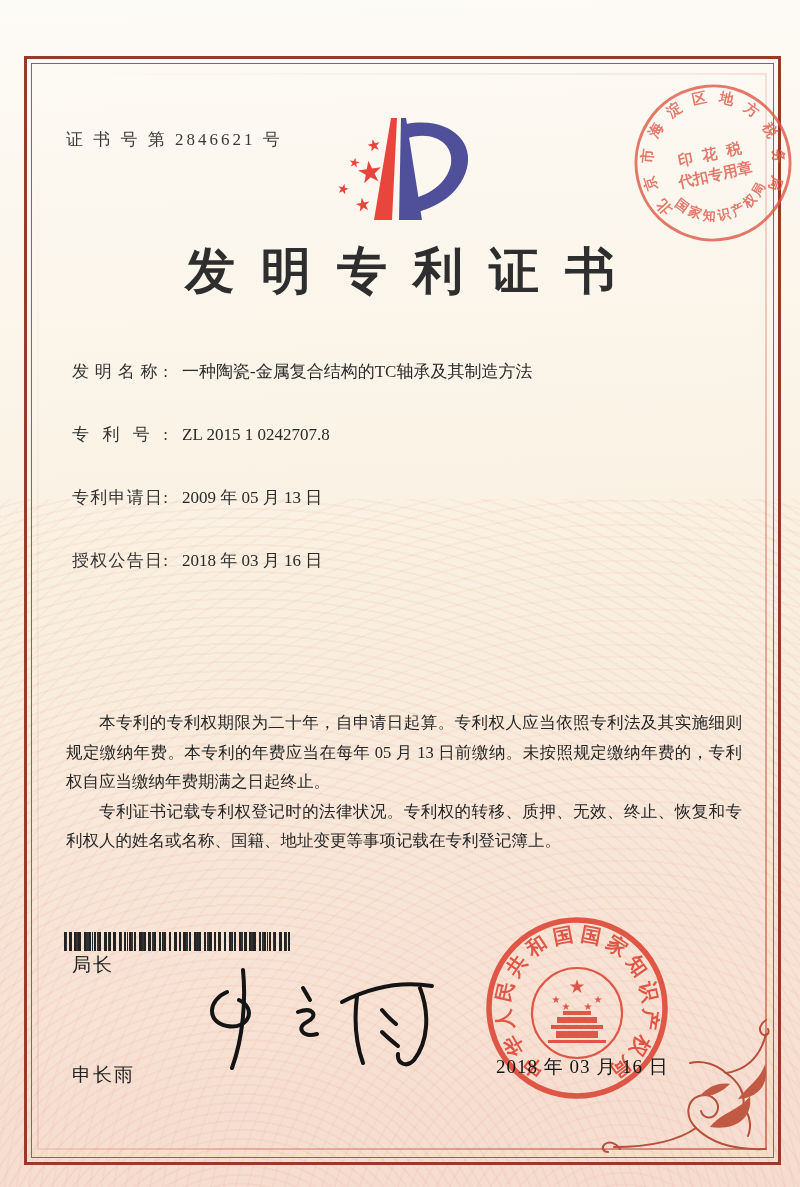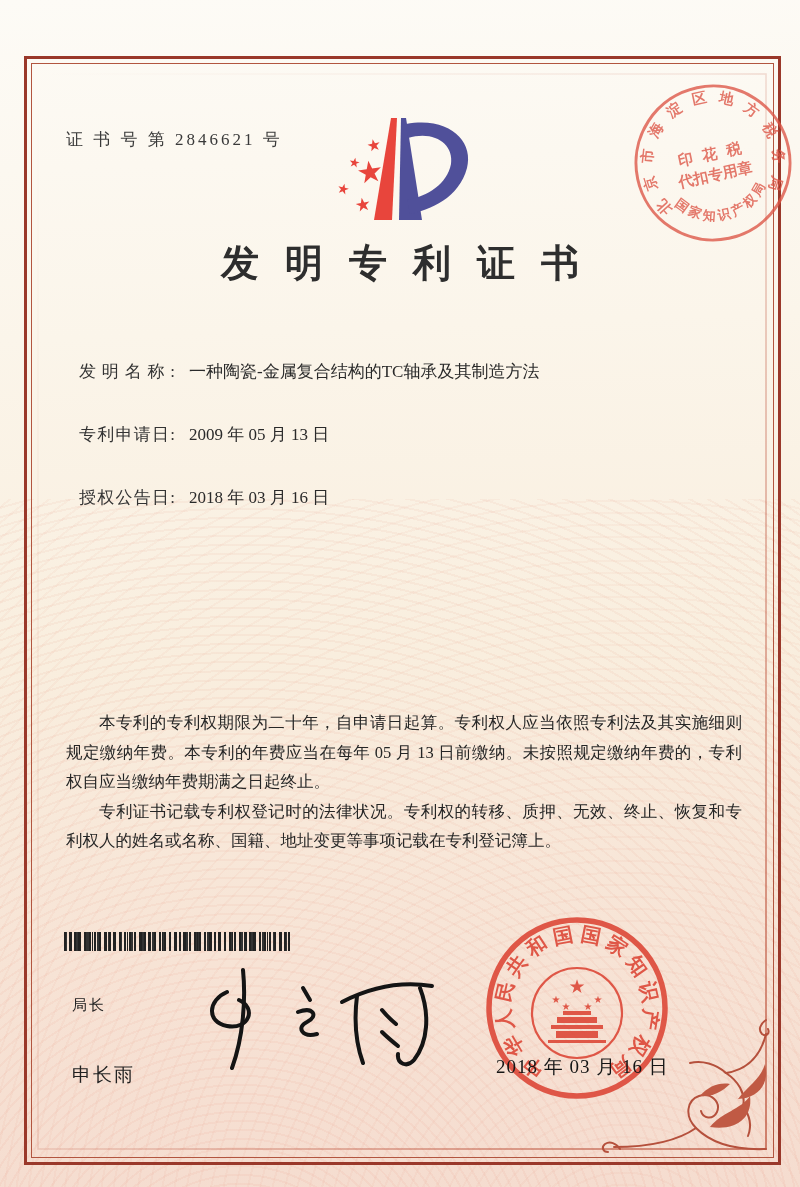--- a/index.html
+++ b/index.html
@@ -21,41 +21,41 @@
 
   .cert-no{position:absolute;left:66px;top:128px;font-size:17px;letter-spacing:3px;color:#3a3a3a;}
 
   .logo{position:absolute;left:320px;top:92px;width:160px;height:140px;}
 
   .tax-seal{position:absolute;left:630px;top:80px;width:166px;height:166px;opacity:.78;}
   .office-seal{position:absolute;left:482px;top:913px;width:190px;height:190px;opacity:.88;z-index:2;}
 
   .title{
     position:absolute;left:0;right:0;top:238px;text-align:center;
-    font-size:38px;font-weight:600;color:#2e2e2e;
+    font-size:50px;font-weight:600;color:#2e2e2e;
     letter-spacing:26px;padding-left:26px;box-sizing:border-box;
   }
 
-  .fields{position:absolute;left:79px;top:360px;right:56px;}
+  .fields{position:absolute;left:72px;top:360px;right:56px;}
   .field{margin-bottom:39px;font-size:17px;line-height:24px;white-space:nowrap;}
   .flabel{display:inline-block;width:96px;text-align:justify;text-align-last:justify;color:#333;}
   .fvalue{margin-left:14px;color:#2a2a2a;}
 
   .paras{position:absolute;left:66px;top:708px;width:676px;font-size:16.5px;line-height:29.5px;text-align:justify;color:#262626;}
   .paras p{margin:0;text-indent:2em;}
 
   .barcode{
     position:absolute;left:64px;top:932px;width:226px;height:19px;
     background:
       repeating-linear-gradient(90deg,#222 0 2px,transparent 2px 5px),
       repeating-linear-gradient(90deg,#222 0 1px,transparent 1px 7px),
       repeating-linear-gradient(90deg,#333 0 3px,transparent 3px 11px);
   }
 
-  .signer-title{position:absolute;left:72px;top:996px;font-size:15px;letter-spacing:2px;color:#222;}
+  .signer-title{position:absolute;left:72px;top:952px;font-size:19px;letter-spacing:2px;color:#222;}
   .signer-name{position:absolute;left:72px;top:1038px;font-size:19px;letter-spacing:2px;color:#222;margin-top:24px;}
   .signature{position:absolute;left:185px;top:960px;width:270px;height:118px;z-index:3;}
   .issue-date{position:absolute;left:496px;top:1054px;font-size:19px;letter-spacing:1px;color:#151515;z-index:3;}
 </style>
 </head>
 <body>
 
 <div class="page">
 
   <div class="guilloche"></div>
@@ -131,20 +131,23 @@
     </g>
   </svg>
 
   <div class="title">发明专利证书</div>
 
   <div class="fields">
     <div class="field">
       <span class="flabel">发明名称:</span><span class="fvalue">一种陶瓷-金属复合结构的TC轴承及其制造方法</span>
     </div>
     <div class="field">
+      <span class="flabel">专利号:</span><span class="fvalue">ZL 2015 1 0242707.8</span>
+    </div>
+    <div class="field">
       <span class="flabel">专利申请日:</span><span class="fvalue">2009 年 05 月 13 日</span>
     </div>
     <div class="field">
       <span class="flabel">授权公告日:</span><span class="fvalue">2018 年 03 月 16 日</span>
     </div>
   </div>
 
   <div class="paras">
     <p>本专利的专利权期限为二十年，自申请日起算。专利权人应当依照专利法及其实施细则规定缴纳年费。本专利的年费应当在每年 05 月 13 日前缴纳。未按照规定缴纳年费的，专利权自应当缴纳年费期满之日起终止。</p>
     <p>专利证书记载专利权登记时的法律状况。专利权的转移、质押、无效、终止、恢复和专利权人的姓名或名称、国籍、地址变更等事项记载在专利登记簿上。</p>

